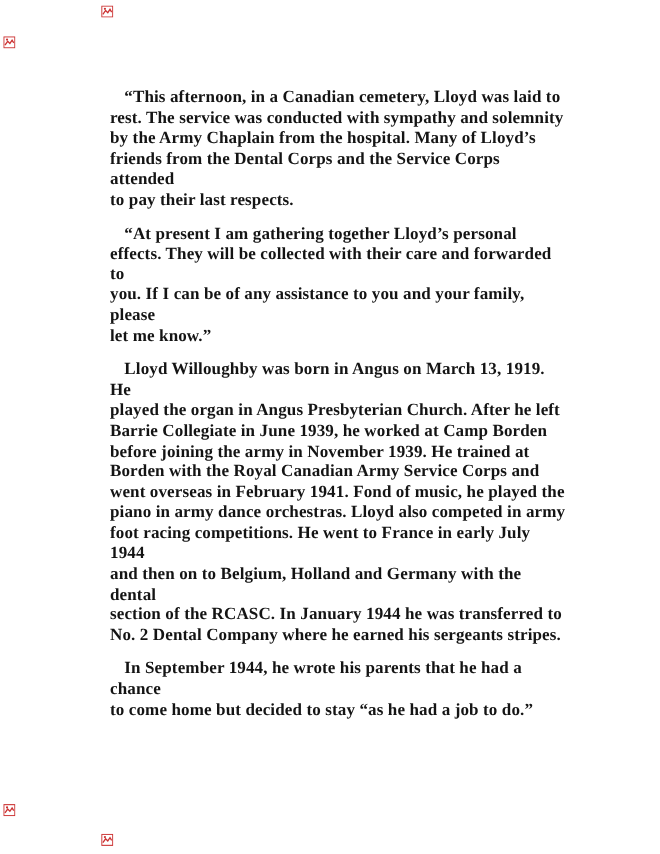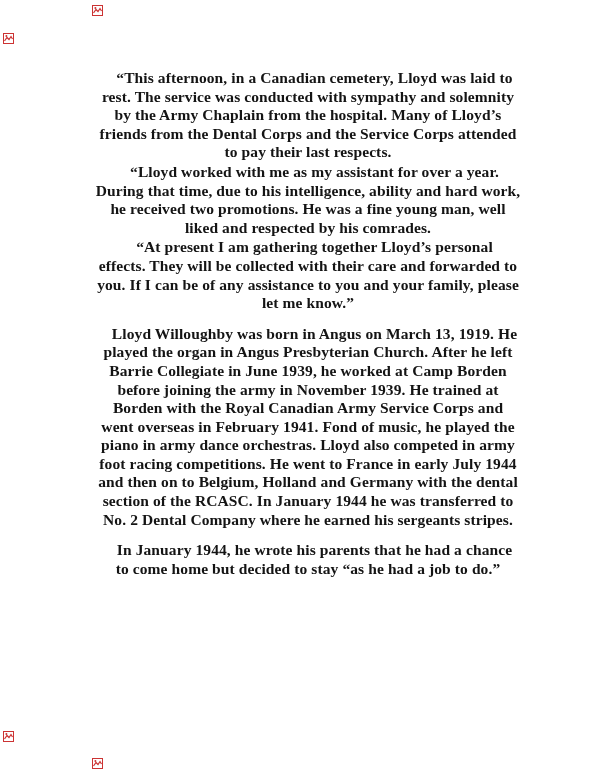--- a/index.html
+++ b/index.html
@@ -20,24 +20,23 @@
     left: 88px;
     top: 68px;
     width: 440px;
     color: #141414;
     font-weight: bold;
     font-size: 15.5px;
     line-height: 18.6px;
     letter-spacing: 0.1px;
   }
   .para {
-    margin: 1px;
+    margin: 12px;
     white-space: pre-wrap;
     text-indent: 13px;
-    text-align: center;
   }
   .para.spaced {
     margin-top: 12px;
   }
   .marker {
     position: absolute;
     width: 11px;
     height: 11px;
     line-height: 0;
   }
@@ -80,36 +79,32 @@
       <circle cx="3.4" cy="3" r="1" fill="#cc3333"></circle>
     </svg>
   </span>
 
   <div class="doc-text">
     <p class="para">“This afternoon, in a Canadian cemetery, Lloyd was laid to
 rest. The service was conducted with sympathy and solemnity
 by the Army Chaplain from the hospital. Many of Lloyd’s
 friends from the Dental Corps and the Service Corps attended
 to pay their last respects.</p>
-    <p class="para">“Lloyd worked with me as my assistant for over a year.
-During that time, due to his intelligence, ability and hard work,
-he received two promotions. He was a fine young man, well
-liked and respected by his comrades.</p>
     <p class="para">“At present I am gathering together Lloyd’s personal
 effects. They will be collected with their care and forwarded to
 you. If I can be of any assistance to you and your family, please
 let me know.”</p>
     <p class="para spaced">Lloyd Willoughby was born in Angus on March 13, 1919. He
 played the organ in Angus Presbyterian Church. After he left
 Barrie Collegiate in June 1939, he worked at Camp Borden
 before joining the army in November 1939. He trained at
 Borden with the Royal Canadian Army Service Corps and
 went overseas in February 1941. Fond of music, he played the
 piano in army dance orchestras. Lloyd also competed in army
 foot racing competitions. He went to France in early July 1944
 and then on to Belgium, Holland and Germany with the dental
 section of the RCASC. In January 1944 he was transferred to
 No. 2 Dental Company where he earned his sergeants stripes.</p>
-    <p class="para spaced">In January 1944, he wrote his parents that he had a chance
+    <p class="para spaced">In September 1944, he wrote his parents that he had a chance
 to come home but decided to stay “as he had a job to do.”</p>
   </div>
 
 </div>
 
 </body></html>

